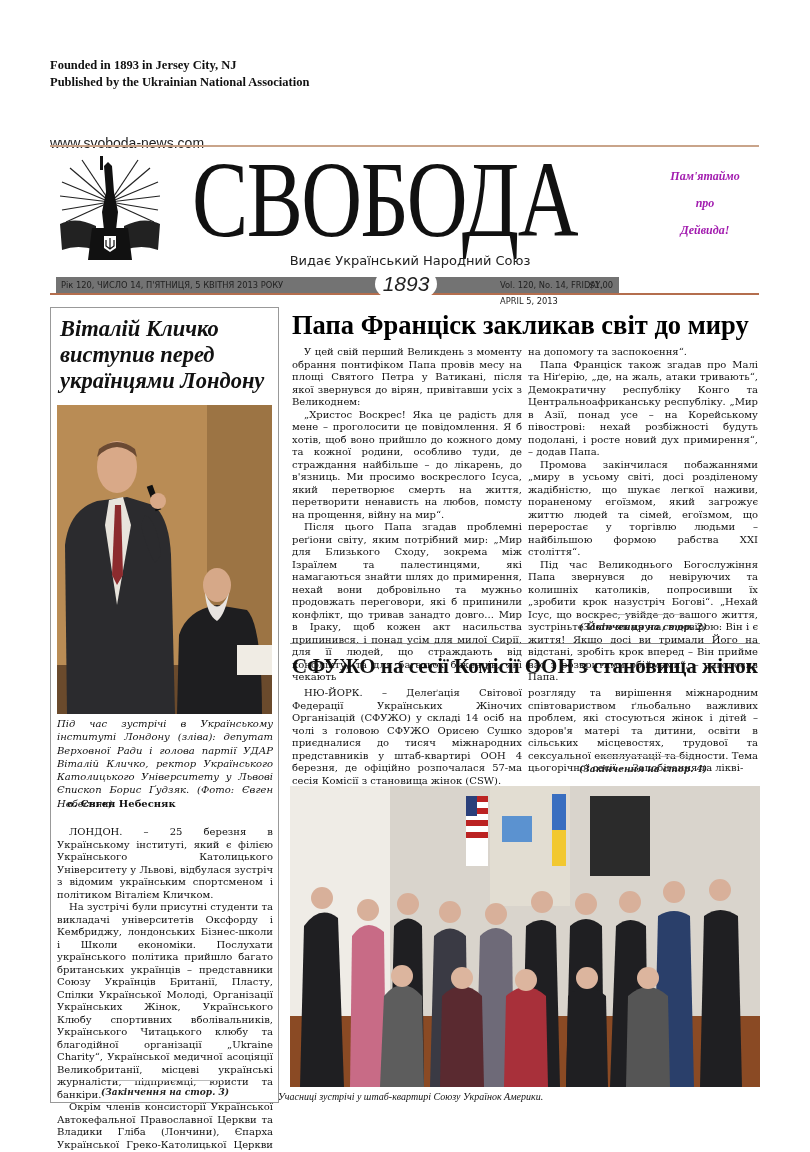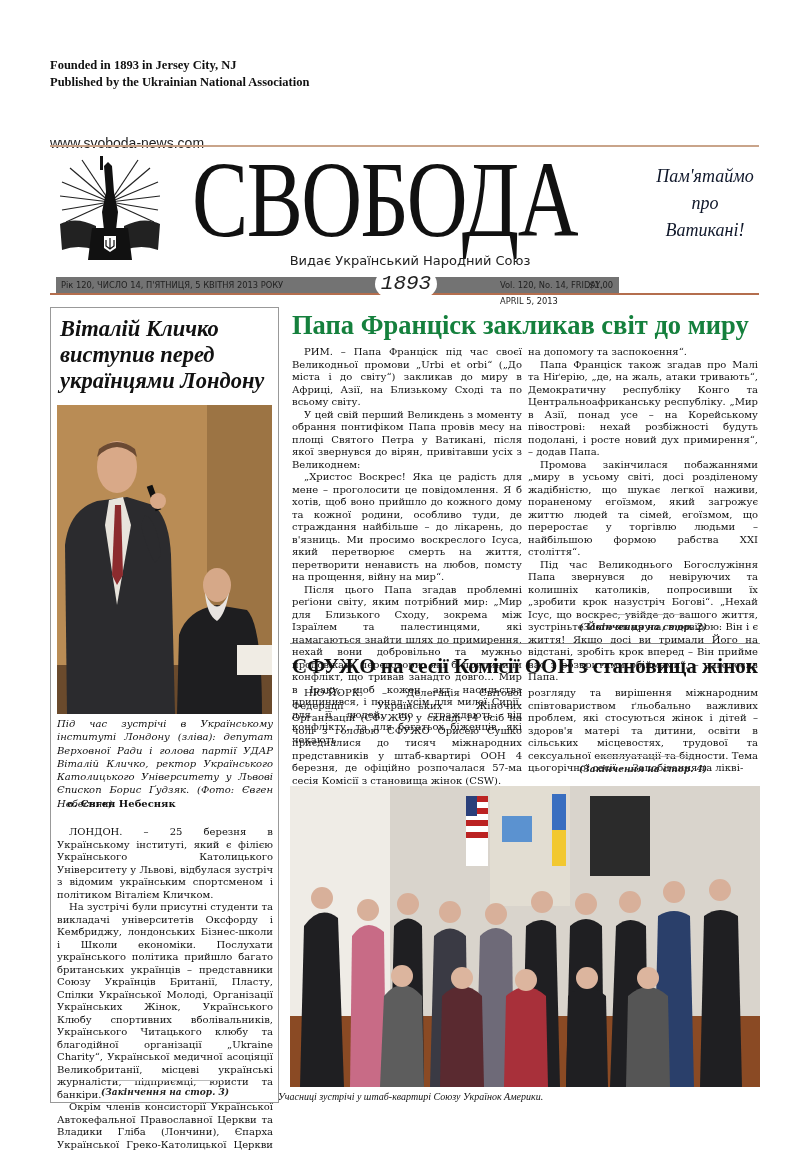--- a/index.html
+++ b/index.html
@@ -6,42 +6,42 @@
   html, body { width: 810px; height: 1152px; background: #ffffff; overflow: hidden; }
   body { position: relative; font-family: "DejaVu Serif", "Liberation Serif", serif; color: #111; }
 
   .masthead-info { position: absolute; left: 50px; top: 57px; font-family: "Liberation Serif", serif; font-weight: bold; font-size: 12.5px; line-height: 16.5px; color: #111; }
   .site-url { position: absolute; left: 50px; top: 135px; font-family: "Liberation Sans", sans-serif; font-size: 14px; color: #222; }
   .rule-top { position: absolute; left: 50px; top: 145px; width: 709px; height: 2px; background: #c9a48a; }
 
   .logo { position: absolute; left: 56px; top: 152px; width: 108px; height: 110px; }
   .title { position: absolute; left: 192px; top: 144px; width: 430px; height: 112px; font-family: "Liberation Serif", serif; font-size: 108px; line-height: 112px; letter-spacing: -2px; transform: scaleX(0.78); transform-origin: left top; white-space: nowrap; color: #111; }
   .publisher { position: absolute; left: 230px; top: 253px; width: 360px; text-align: center; font-family: "DejaVu Sans", sans-serif; font-size: 13px; color: #222; }
-  .slogan { position: absolute; left: 646px; top: 163px; width: 118px; text-align: center; font-family: "Liberation Serif", serif; font-weight: normal; font-style: italic; font-size: 18px; line-height: 27px; color: #0f172a; }
+  .slogan { position: absolute; left: 646px; top: 163px; width: 118px; text-align: center; font-family: "Liberation Serif", serif; font-weight: bold; font-style: italic; font-size: 12px; line-height: 27px; color: #a21caf; }
 
   .dateline { position: absolute; left: 56px; top: 277px; width: 563px; height: 16px; background: #737373; font-family: "DejaVu Sans", sans-serif; font-size: 8.3px; line-height: 16px; color: #222; }
   .dateline .ua { position: absolute; left: 5px; top: 0; }
   .dateline .en { position: absolute; left: 444px; top: 0; }
   .dateline .price { position: absolute; right: 6px; top: 0; }
   .dateline-rule { position: absolute; left: 50px; top: 293px; width: 709px; height: 2px; background: #b46e4e; }
-  .year-badge { position: absolute; left: 375px; top: 271px; width: 62px; height: 26px; background: #fff; border-radius: 30px; text-align: center; font-family: Liberation Mono, monospace; font-size: 21px; line-height: 26px; color: #222; font-style: italic; }
+  .year-badge { position: absolute; left: 375px; top: 271px; width: 62px; height: 26px; background: #fff; border-radius: 30px; text-align: center; font-family: Liberation Sans, sans-serif; font-size: 21px; line-height: 26px; color: #222; font-style: italic; }
 
   .sidebar { position: absolute; left: 50px; top: 307px; width: 229px; height: 796px; border: 1.5px solid #999; background: #fff; }
   .side-head { position: absolute; left: 9px; top: 8px; width: 215px; font-family: "Liberation Serif", serif; font-weight: bold; font-style: italic; font-size: 22.5px; line-height: 26px; color: #111; }
   .photo1 { position: absolute; left: 6px; top: 97px; width: 215px; height: 309px; overflow: hidden; background: linear-gradient(90deg, #a37a45 0%, #caa065 25%, #b08651 60%, #7d5b34 100%); }
   .caption1 { position: absolute; left: 6px; top: 409px; width: 216px; font-style: italic; font-size: 10px; line-height: 13.3px; color: #111; text-align: justify; }
   .byline { position: absolute; left: 16px; top: 490px; font-weight: bold; font-size: 10px; color: #111; }
   .body-text { font-size: 10px; line-height: 12.5px; text-align: justify; color: #111; }
   .body-text p { text-indent: 12px; }
   .side-body { position: absolute; left: 6px; top: 518px; width: 216px; }
   .cont { font-style: italic; font-weight: bold; font-size: 9px; text-align: center; color: #222; }
   .side-cont-rule { position: absolute; left: 60px; top: 772px; width: 110px; height: 1px; background: #bbb; }
   .side-cont { position: absolute; left: 6px; top: 779px; width: 216px; }
 
-  .main-head { position: absolute; left: 292px; top: 308px; width: 470px; font-family: "Liberation Serif", serif; font-weight: bold; font-size: 26.5px; line-height: 34px; white-space: nowrap; color: #15803d; }
+  .main-head { position: absolute; left: 292px; top: 308px; width: 470px; font-family: "Liberation Serif", serif; font-weight: bold; font-size: 26.5px; line-height: 34px; white-space: nowrap; color: #000000; }
   .col { position: absolute; width: 230px; }
   .a1c1 { left: 292px; top: 346px; }
   .a1c2 { left: 528px; top: 346px; }
   .a1-rule { position: absolute; left: 600px; top: 614px; width: 90px; height: 1px; background: #bbb; }
   .a1-cont { position: absolute; left: 528px; top: 622px; width: 230px; }
   .sep { position: absolute; left: 290px; top: 643px; width: 470px; height: 1px; background: #888; }
 
   .sec-head { position: absolute; left: 292px; top: 650px; width: 470px; font-family: "Liberation Serif", serif; font-weight: bold; font-size: 21px; line-height: 32px; white-space: nowrap; color: #111; }
   .a2c1 { left: 292px; top: 687px; }
   .a2c2 { left: 528px; top: 687px; }
@@ -85,21 +85,21 @@
     <path d="M48 84 L60 84 L60 96 L54 100 L48 96 Z" fill="#fff"></path>
     <path d="M54 86 L54 97 M50 88 L50 94 L54 97 L58 94 L58 88" stroke="#111" stroke-width="1.2" fill="none"></path>
   </svg>
 </div>
 
 <div class="title">СВОБОДА</div>
 <div class="publisher">Видає Український Народний Союз</div>
 <div class="slogan">
   <div>Пам'ятаймо</div>
   <div>про</div>
-  <div>Ватикані!</div>
+  <div>Дейвида!</div>
 </div>
 
 <div class="dateline">
   <span class="ua">Рік 120, ЧИСЛО 14, П'ЯТНИЦЯ, 5 КВІТНЯ 2013 РОКУ</span>
   <span class="en">Vol. 120, No. 14, FRIDAY, APRIL 5, 2013</span>
   <span class="price">$1.00</span>
 </div>
 <div class="dateline-rule"></div>
 <div class="year-badge">1893</div>
 
@@ -130,21 +130,20 @@
     <p>ЛОНДОН. – 25 березня в Українському інституті, який є філією Українського Католицького Університету у Львові, відбулася зустріч з відомим українським спортсменом і політиком Віталієм Кличком.</p>
     <p>На зустрічі були присутні студенти та викладачі університетів Оксфорду і Кембриджу, лондонських Бізнес-школи і Школи економіки. Послухати українського політика прийшло багато британських українців – представники Союзу Українців Британії, Пласту, Спілки Української Молоді, Організації Українських Жінок, Українського Клюбу спортивних вболівальників, Українського Читацького клюбу та благодійної організації „Ukraine Charity“, Української медичної асоціяції Великобританії, місцеві українські журналісти, підприємці, юристи та банкіри.</p>
     <p>Окрім членів консисторії Української Автокефальної Православної Церкви та Владики Гліба (Лончини), Єпарха Української Греко-Католицької Церкви у Великобританії, на зустрічі також був присутній ректор Укра-</p>
   </div>
   <div class="side-cont-rule"></div>
   <div class="side-cont cont">(Закінчення на стор. 3)</div>
 </div>
 
 <div class="main-head">Папа Франціск закликав світ до миру</div>
 <div class="col a1c1 body-text">
-  <p>РИМ. – Папа Франціск під час своєї Великодньої промови „Urbi et orbi“ („До міста і до світу“) закликав до миру в Африці, Азії, на Близькому Сході та по всьому світу.</p>
   <p>У цей свій перший Великдень з моменту обрання понтифіком Папа провів месу на площі Святого Петра у Ватикані, після якої звернувся до вірян, привітавши усіх з Великоднем:</p>
   <p>„Христос Воскрес! Яка це радість для мене – проголосити це повідомлення. Я б хотів, щоб воно прийшло до кожного дому та кожної родини, особливо туди, де страждання найбільше – до лікарень, до в'язниць. Ми просимо воскреслого Ісуса, який перетворює смерть на життя, перетворити ненависть на любов, помсту на прощення, війну на мир“.</p>
   <p>Після цього Папа згадав проблемні реґіони світу, яким потрібний мир: „Мир для Близького Сходу, зокрема між Ізраїлем та палестинцями, які намагаються знайти шлях до примирення, нехай вони добровільно та мужньо продовжать переговори, які б припинили конфлікт, що тривав занадто довго... Мир в Іраку, щоб кожен акт насильства припинився, і понад усім для милої Сирії, для її людей, що страждають від конфлікту, та для багатьох біженців, які чекають</p>
 </div>
 <div class="col a1c2 body-text">
   <p style="text-indent:0">на допомогу та заспокоєння“.</p>
   <p>Папа Франціск також згадав про Малі та Ніґерію, „де, на жаль, атаки тривають“, Демократичну республіку Конго та Центральноафриканську республіку. „Мир в Азії, понад усе – на Корейському півострові: нехай розбіжності будуть подолані, і росте новий дух примирення“, – додав Папа.</p>
   <p>Промова закінчилася побажаннями „миру в усьому світі, досі розділеному жадібністю, що шукає легкої наживи, пораненому егоїзмом, який загрожує життю людей та сімей, егоїзмом, що переростає у торгівлю людьми – найбільшою формою рабства XXI століття“.</p>
   <p>Під час Великоднього Богослужіння Папа звернувся до невіруючих та колишніх католиків, попросивши їх „зробити крок назустріч Богові“. „Нехай Ісус, що воскрес, увійде до вашого життя, зустріньте Його як друга, з довірою: Він і є життя! Якщо досі ви тримали Його на відстані, зробіть крок вперед – Він прийме вас з розкритими обіймами“, – наголосив Папа.</p>
 </div>

